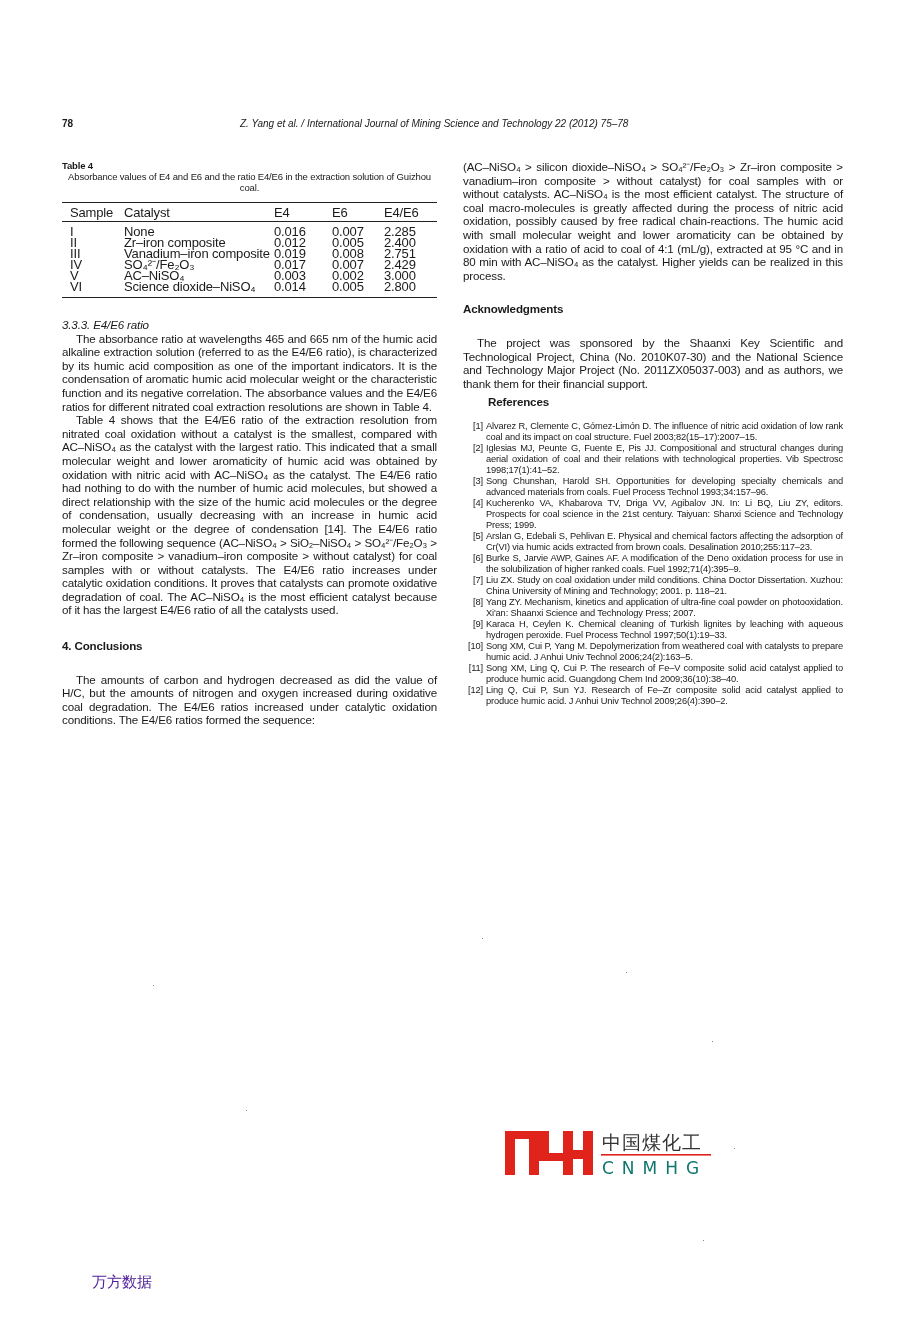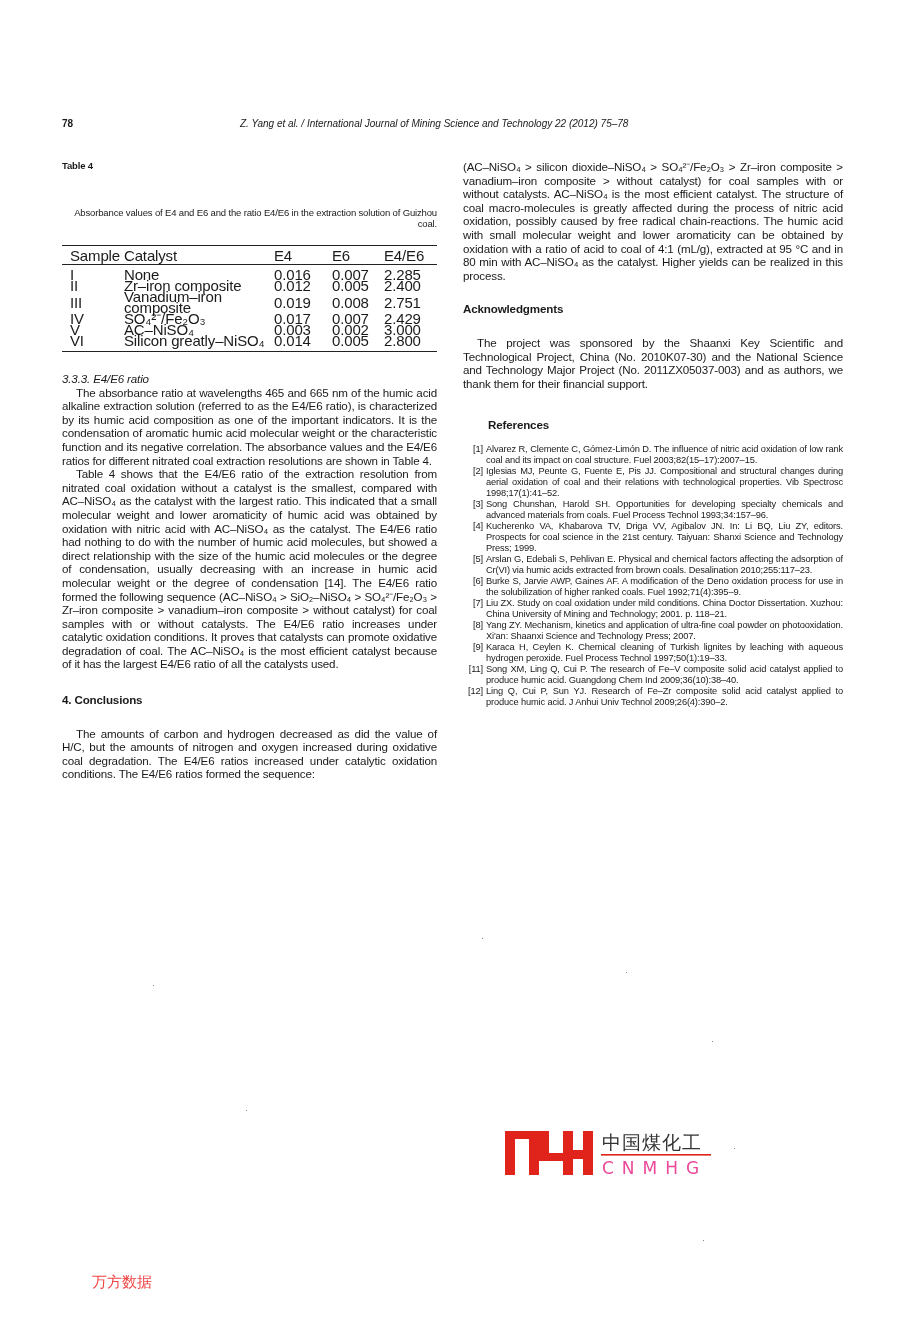--- a/index.html
+++ b/index.html
@@ -4,38 +4,38 @@
 <style>
   html, body { margin:0; padding:0; background:#ffffff; }
   body { width:904px; height:1318px; position:relative; overflow:hidden;
          font-family:"Liberation Serif", serif; color:#1a1a1a; }
   .page-num { position:absolute; left:62px; top:118px; font-family:"Liberation Sans", sans-serif; font-weight:bold; font-size:10px; }
   .running-head { position:absolute; left:240px; top:118px; font-family:"Liberation Sans", sans-serif; font-style:italic; font-size:10px; }
   .col { position:absolute; font-size:11.6px; line-height:13.6px; text-align:justify; font-family:"Liberation Sans", sans-serif; letter-spacing:-0.15px; }
   .col-left { left:62px; width:375px; }
   .col-right { left:463px; width:380px; }
   .table-title { font-weight:bold; font-size:9.5px; line-height:11px; }
-  .table-caption { font-size:9.5px; line-height:11px; text-align:right;margin-top:36px; }
-  table.t4 { border-collapse:collapse; width:375px; margin-top:16px; font-size:15px; line-height:11px; }
+  .table-caption { font-size:9.5px; line-height:11px; text-align:center; }
+  table.t4 { border-collapse:collapse; width:375px; margin-top:9px; font-size:13px; line-height:11px; }
   table.t4 thead tr { border-top:1.5px solid #222; border-bottom:1px solid #222; }
   table.t4 tbody tr:last-child td { padding-bottom:5px; }
   table.t4 tbody { border-bottom:1.5px solid #222; }
   table.t4 th { font-weight:normal; text-align:left; padding:4px 0 3px 0; }
   table.t4 td { padding:0; }
   table.t4 tbody tr:first-child td { padding-top:4px; }
   p { margin:0; }
   .indent { text-indent:14px; }
   .sec-head { font-weight:bold; font-size:11.6px; }
   .subsec-head { font-style:italic; }
   .refs { font-size:9.3px; line-height:11px; margin-top:12px; }
   .ref { display:flex; margin-bottom:0; }
   .ref-num { flex:0 0 20px; text-align:right; padding-right:3px; }
   .ref-text { flex:1; text-align:justify; }
   .logo { position:absolute; left:505px; top:1128px; width:220px; height:50px; }
-  .watermark { position:absolute; left:92px; top:1273px; font-family:"DejaVu Sans", sans-serif; font-size:15px; color:#ef4444; }
+  .watermark { position:absolute; left:92px; top:1273px; font-family:"DejaVu Sans", sans-serif; font-size:15px; color:#4c1d95; }
   .dot { position:absolute; width:1px; height:1px; background:#888; }
 </style>
 </head>
 <body>
 
 <div class="page-num">78</div>
 <div class="running-head">Z. Yang et al. / International Journal of Mining Science and Technology 22 (2012) 75–78</div>
 
 <div class="col col-left" style="top:160px;">
   <div class="table-title">Table 4</div>
@@ -88,42 +88,42 @@
         </tr>
         <tr>
           <td style="padding-left: 8px;">V</td>
           <td>AC–NiSO₄</td>
           <td>0.003</td>
           <td>0.002</td>
           <td>3.000</td>
         </tr>
         <tr>
           <td style="padding-left: 8px;">VI</td>
-          <td>Silicon greatly–NiSO₄</td>
+          <td>Science dioxide–NiSO₄</td>
           <td>0.014</td>
           <td>0.005</td>
           <td>2.800</td>
         </tr>
       </tbody>
   </table>
 
 
   <p class="subsec-head" style="margin-top:20px;">3.3.3. E4/E6 ratio</p>
   <p class="indent">The absorbance ratio at wavelengths 465 and 665 nm of the humic acid alkaline extraction solution (referred to as the E4/E6 ratio), is characterized by its humic acid composition as one of the important indicators. It is the condensation of aromatic humic acid molecular weight or the characteristic function and its negative correlation. The absorbance values and the E4/E6 ratios for different nitrated coal extraction resolutions are shown in Table 4.</p>
   <p class="indent">Table 4 shows that the E4/E6 ratio of the extraction resolution from nitrated coal oxidation without a catalyst is the smallest, compared with AC–NiSO₄ as the catalyst with the largest ratio. This indicated that a small molecular weight and lower aromaticity of humic acid was obtained by oxidation with nitric acid with AC–NiSO₄ as the catalyst. The E4/E6 ratio had nothing to do with the number of humic acid molecules, but showed a direct relationship with the size of the humic acid molecules or the degree of condensation, usually decreasing with an increase in humic acid molecular weight or the degree of condensation [14]. The E4/E6 ratio formed the following sequence (AC–NiSO₄ &gt; SiO₂–NiSO₄ &gt; SO₄²⁻/Fe₂O₃ &gt; Zr–iron composite &gt; vanadium–iron composite &gt; without catalyst) for coal samples with or without catalysts. The E4/E6 ratio increases under catalytic oxidation conditions. It proves that catalysts can promote oxidative degradation of coal. The AC–NiSO₄ is the most efficient catalyst because of it has the largest E4/E6 ratio of all the catalysts used.</p>
 
   <p class="sec-head" style="margin-top:22px;">4. Conclusions</p>
   <p class="indent" style="margin-top:20px;">The amounts of carbon and hydrogen decreased as did the value of H/C, but the amounts of nitrogen and oxygen increased during oxidative coal degradation. The E4/E6 ratios increased under catalytic oxidation conditions. The E4/E6 ratios formed the sequence:</p>
 </div>
 
 <div class="col col-right" style="top:160px;">
   <p>(AC–NiSO₄ &gt; silicon dioxide–NiSO₄ &gt; SO₄²⁻/Fe₂O₃ &gt; Zr–iron composite &gt; vanadium–iron composite &gt; without catalyst) for coal samples with or without catalysts. AC–NiSO₄ is the most efficient catalyst. The structure of coal macro-molecules is greatly affected during the process of nitric acid oxidation, possibly caused by free radical chain-reactions. The humic acid with small molecular weight and lower aromaticity can be obtained by oxidation with a ratio of acid to coal of 4:1 (mL/g), extracted at 95 °C and in 80 min with AC–NiSO₄ as the catalyst. Higher yields can be realized in this process.</p>
   <p class="sec-head" style="margin-top:20px;">Acknowledgments</p>
   <p class="indent" style="margin-top:20px;">The project was sponsored by the Shaanxi Key Scientific and Technological Project, China (No. 2010K07-30) and the National Science and Technology Major Project (No. 2011ZX05037-003) and as authors, we thank them for their financial support.</p>
-  <p class="sec-head" style="margin-top:28px;padding-left:25px;">References</p>
+  <p class="sec-head" style="margin-top:5px;padding-left:25px;">References</p>
   <div class="refs" id="refs">
       <div class="ref">
         <span class="ref-num">[1]</span>
         <span class="ref-text">Alvarez R, Clemente C, Gómez-Limón D. The influence of nitric acid oxidation of low rank coal and its impact on coal structure. Fuel 2003;82(15–17):2007–15.</span>
       </div>
       <div class="ref">
         <span class="ref-num">[2]</span>
         <span class="ref-text">Iglesias MJ, Peunte G, Fuente E, Pis JJ. Compositional and structural changes during aerial oxidation of coal and their relations with technological properties. Vib Spectrosc 1998;17(1):41–52.</span>
       </div>
       <div class="ref">
@@ -146,20 +146,24 @@
         <span class="ref-num">[7]</span>
         <span class="ref-text">Liu ZX. Study on coal oxidation under mild conditions. China Doctor Dissertation. Xuzhou: China University of Mining and Technology; 2001. p. 118–21.</span>
       </div>
       <div class="ref">
         <span class="ref-num">[8]</span>
         <span class="ref-text">Yang ZY. Mechanism, kinetics and application of ultra-fine coal powder on photooxidation. Xi'an: Shaanxi Science and Technology Press; 2007.</span>
       </div>
       <div class="ref">
         <span class="ref-num">[9]</span>
         <span class="ref-text">Karaca H, Ceylen K. Chemical cleaning of Turkish lignites by leaching with aqueous hydrogen peroxide. Fuel Process Technol 1997;50(1):19–33.</span>
+      </div>
+      <div class="ref">
+        <span class="ref-num">[10]</span>
+        <span class="ref-text">Song XM, Cui P, Yang M. Depolymerization from weathered coal with catalysts to prepare humic acid. J Anhui Univ Technol 2006;24(2):163–5.</span>
       </div>
       <div class="ref">
         <span class="ref-num">[11]</span>
         <span class="ref-text">Song XM, Ling Q, Cui P. The research of Fe–V composite solid acid catalyst applied to produce humic acid. Guangdong Chem Ind 2009;36(10):38–40.</span>
       </div>
       <div class="ref">
         <span class="ref-num">[12]</span>
         <span class="ref-text">Ling Q, Cui P, Sun YJ. Research of Fe–Zr composite solid acid catalyst applied to produce humic acid. J Anhui Univ Technol 2009;26(4):390–2.</span>
       </div>
     </div>
@@ -173,21 +177,21 @@
       <rect x="24" y="3" width="10" height="44"></rect>
       <rect x="34" y="3" width="10" height="30"></rect>
       <rect x="36" y="25" width="24" height="8"></rect>
       <rect x="58" y="3" width="10" height="44"></rect>
       <rect x="58" y="22" width="30" height="9"></rect>
       <rect x="78" y="3" width="10" height="44"></rect>
     </g>
     <rect x="96" y="26" width="110" height="1.6" fill="#e0241b"></rect>
   </svg>
   <div style="position:absolute; left:97px; top:2px; font-family:'DejaVu Sans',sans-serif; font-size:19px; color:#333; letter-spacing:1px;">中国煤化工</div>
-  <div style="position:absolute; left:97px; top:30px; font-family:'DejaVu Sans',sans-serif; font-size:17px; color:#ec4899; letter-spacing:8px;">CNMHG</div>
+  <div style="position:absolute; left:97px; top:30px; font-family:'DejaVu Sans',sans-serif; font-size:17px; color:#0f766e; letter-spacing:8px;">CNMHG</div>
 </div>
 
 <div class="watermark">万方数据</div>
 
 <div class="dot" style="left:482px; top:938px;"></div>
 <div class="dot" style="left:626px; top:972px;"></div>
 <div class="dot" style="left:153px; top:985px;"></div>
 <div class="dot" style="left:712px; top:1041px;"></div>
 <div class="dot" style="left:246px; top:1110px;"></div>
 <div class="dot" style="left:734px; top:1148px;"></div>

